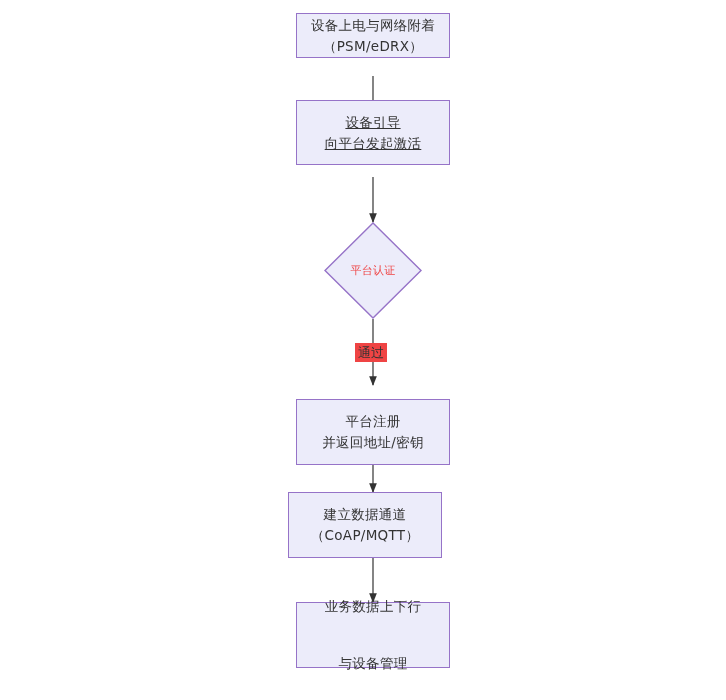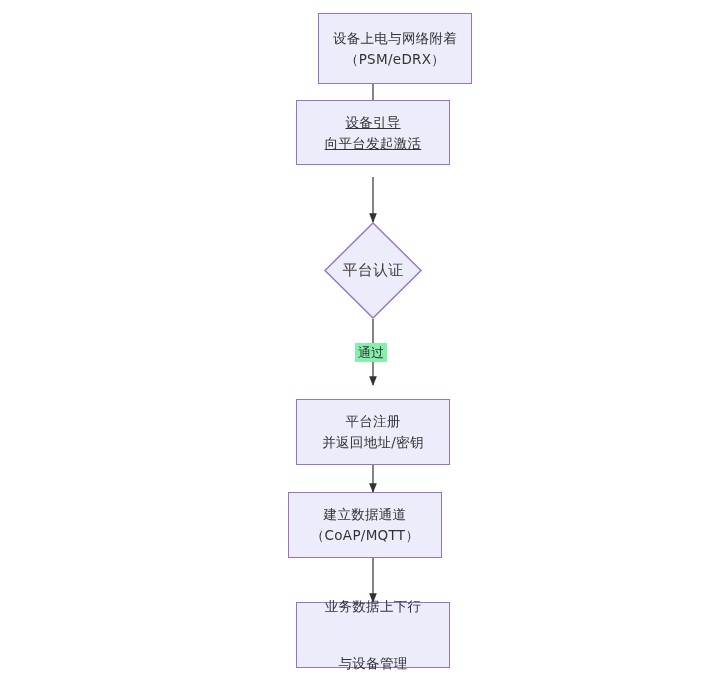--- a/index.html
+++ b/index.html
@@ -56,28 +56,28 @@
     position: absolute;
     left: 0;
     top: 0;
     width: 100%;
     height: 100%;
     z-index: 1;
   }
   .diamond-label {
     position: relative;
     z-index: 2;
-    color: #404040;
-    font-size: 15px;
+    color: #ef4444;
+    font-size: 11px;
     line-height: 21px;
     white-space: nowrap;
   }
   .edge-label {
     position: absolute;
-    background: #86efac;
+    background: #ef4444;
     color: #333333;
     font-size: 13px;
     line-height: 17px;
     padding: 1px 3px;
     white-space: nowrap;
     z-index: 3;
   }
 </style>
 </head>
 <body>
@@ -93,21 +93,21 @@
     <g id="edge-group">
         <line x1="373" y1="76" x2="373" y2="112" stroke="#333333" stroke-width="1.2" marker-end="url(#arrowhead)"></line>
         <line x1="373" y1="177" x2="373" y2="222" stroke="#333333" stroke-width="1.2" marker-end="url(#arrowhead)"></line>
         <line x1="373" y1="319" x2="373" y2="385" stroke="#333333" stroke-width="1.2" marker-end="url(#arrowhead)"></line>
         <line x1="373" y1="451" x2="373" y2="492" stroke="#333333" stroke-width="1.2" marker-end="url(#arrowhead)"></line>
         <line x1="373" y1="558" x2="373" y2="602" stroke="#333333" stroke-width="1.2" marker-end="url(#arrowhead)"></line>
       </g>
   </svg>
 
   <div id="node-layer">
-      <div class="node rect" style="left: 296px; top: 13px; width: 154px; height: 71px; margin-left: 22px;">
+      <div class="node rect" style="left: 296px; top: 13px; width: 154px; height: 45px;">
         <span class="line">设备上电与网络附着</span>
         <span class="line">（PSM/eDRX）</span>
       </div>
       <div class="node rect" style="left: 296px; top: 100px; width: 154px; height: 65px; text-decoration: underline;">
         <span class="line">设备引导</span>
         <span class="line">向平台发起激活</span>
       </div>
       <div class="node diamond" style="left: 324px; top: 222px; width: 98px; height: 97px;">
         <svg class="diamond-shape" viewBox="0 0 98 97" preserveAspectRatio="none">
           <polygon points="49,1 97,48.5 49,96 1,48.5" fill="#ececfa" stroke="#9673c8" stroke-width="1.4"></polygon>

